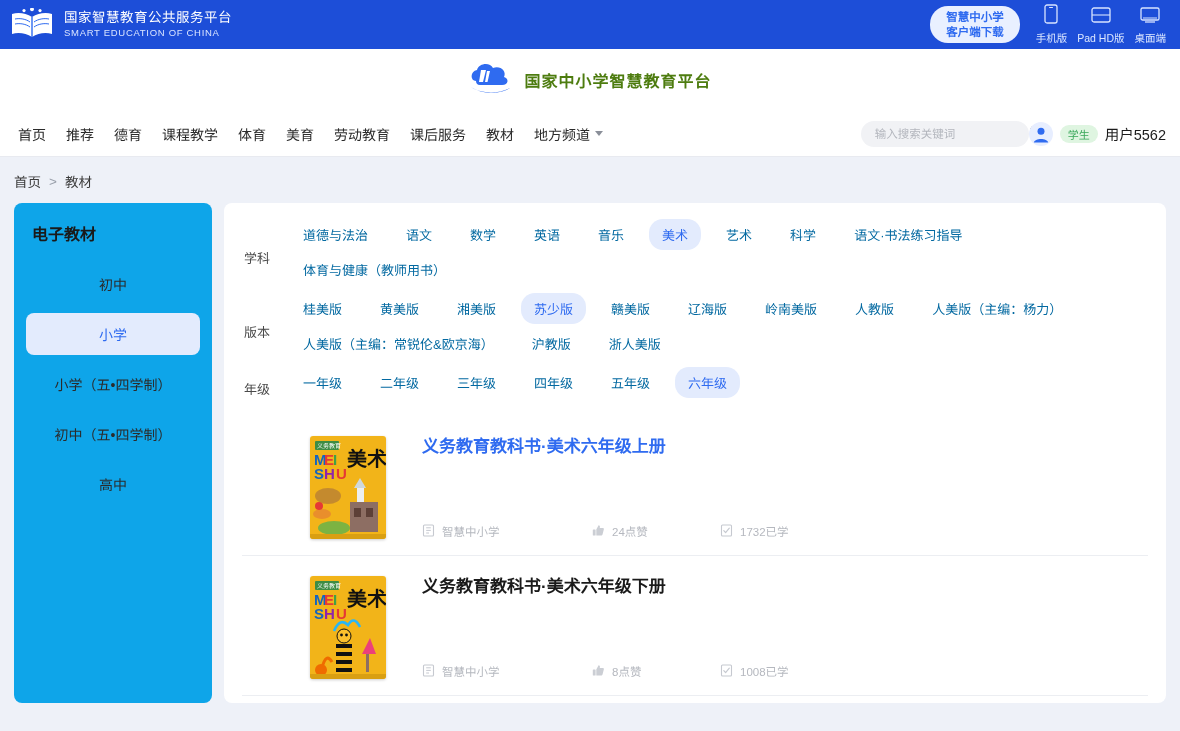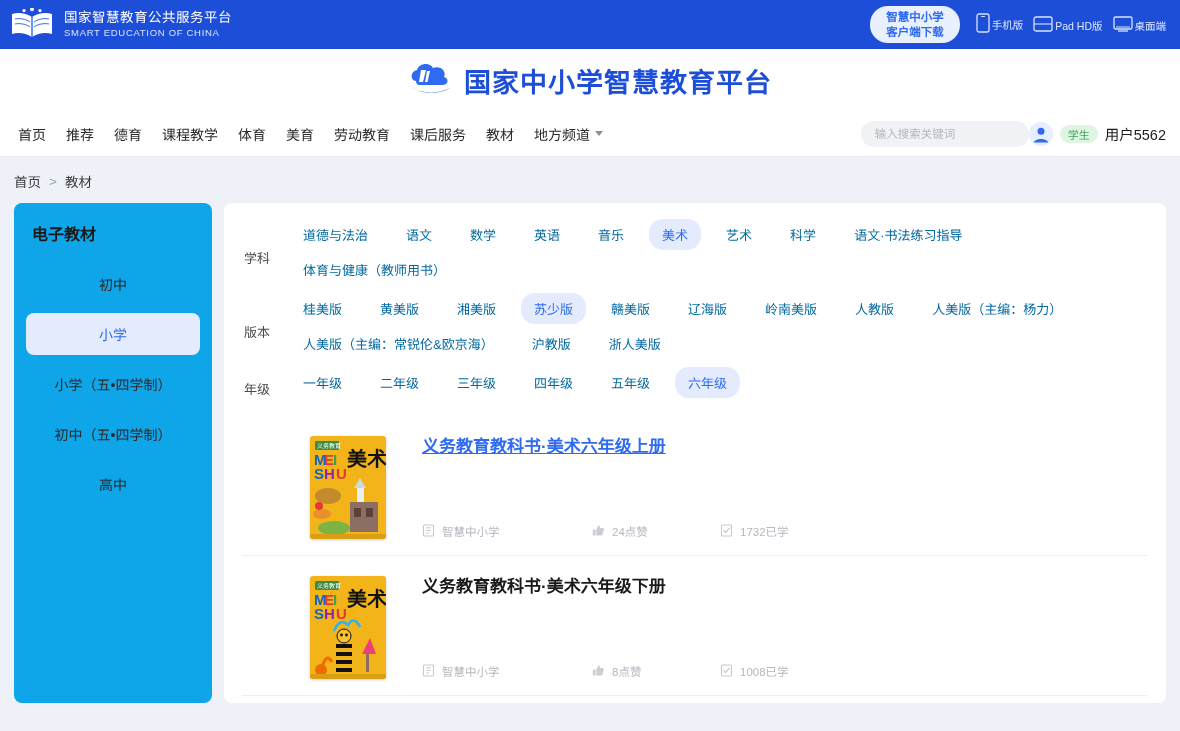--- a/index.html
+++ b/index.html
@@ -34,32 +34,32 @@
     border-radius: 18px;
     padding: 4px 16px;
     text-align: center;
     line-height: 1.25;
     font-size: 11.5px;
     font-weight: bold;
     cursor: pointer;
     white-space: nowrap;
   }
   .devices { display: flex; align-items: flex-end; gap: 10px; }
-  .device { display: flex; flex-direction: row; align-items: center; gap: 2px; cursor: pointer; }
+  .device { display: flex; flex-direction: column; align-items: center; gap: 2px; cursor: pointer; }
   .device-label { font-size: 10.5px; color: #dce7ff; white-space: nowrap; }
   .dev-ico { display: block; }
 
   
   .site-header {
     height: 62px; background: #fff;
     display: flex; align-items: center; justify-content: center;
   }
   .site-logo { display: flex; align-items: center; gap: 10px; }
   .cloud-mark { width: 46px; height: 38px; }
-  .site-title { font-size: 27px; color: #1d4ed8; font-weight: bold; letter-spacing: 1px; }
+  .site-title { font-size: 16px; color: #4d7c0f; font-weight: bold; letter-spacing: 1px; }
 
   
   .navbar {
     height: 46px; background: #fff;
     display: flex; align-items: center;
     padding: 0 14px 0 8px;
     border-bottom: 1px solid #e8eaf0;
   }
   .nav-list { display: flex; align-items: center; }
   .nav-item {
@@ -163,21 +163,21 @@
   .cover {
     width: 76px; height: 103px; flex: 0 0 76px;
     border-radius: 3px; overflow: hidden;
     box-shadow: 0 1px 3px rgba(0,0,0,.2);
   }
   .book-info { flex: 1; display: flex; flex-direction: column; }
   .book-title {
     font-size: 17px; font-weight: bold;
     line-height: 1.3; cursor: pointer;
   }
-  .book-title.link { color: #2f6bf0; text-decoration: underline; }
+  .book-title.link { color: #2f6bf0; }
   .book-title.plain { color: #1a1a1a; }
   .book-meta {
     margin-top: auto;
     display: flex; align-items: center;
     font-size: 11.5px; color: #b5b8bf;
   }
   .meta-item { display: flex; align-items: center; gap: 7px; }
   .meta-item.publisher { width: 170px; }
   .meta-item.likes { width: 128px; }
   .meta-ico { flex: 0 0 13px; display: block; }

